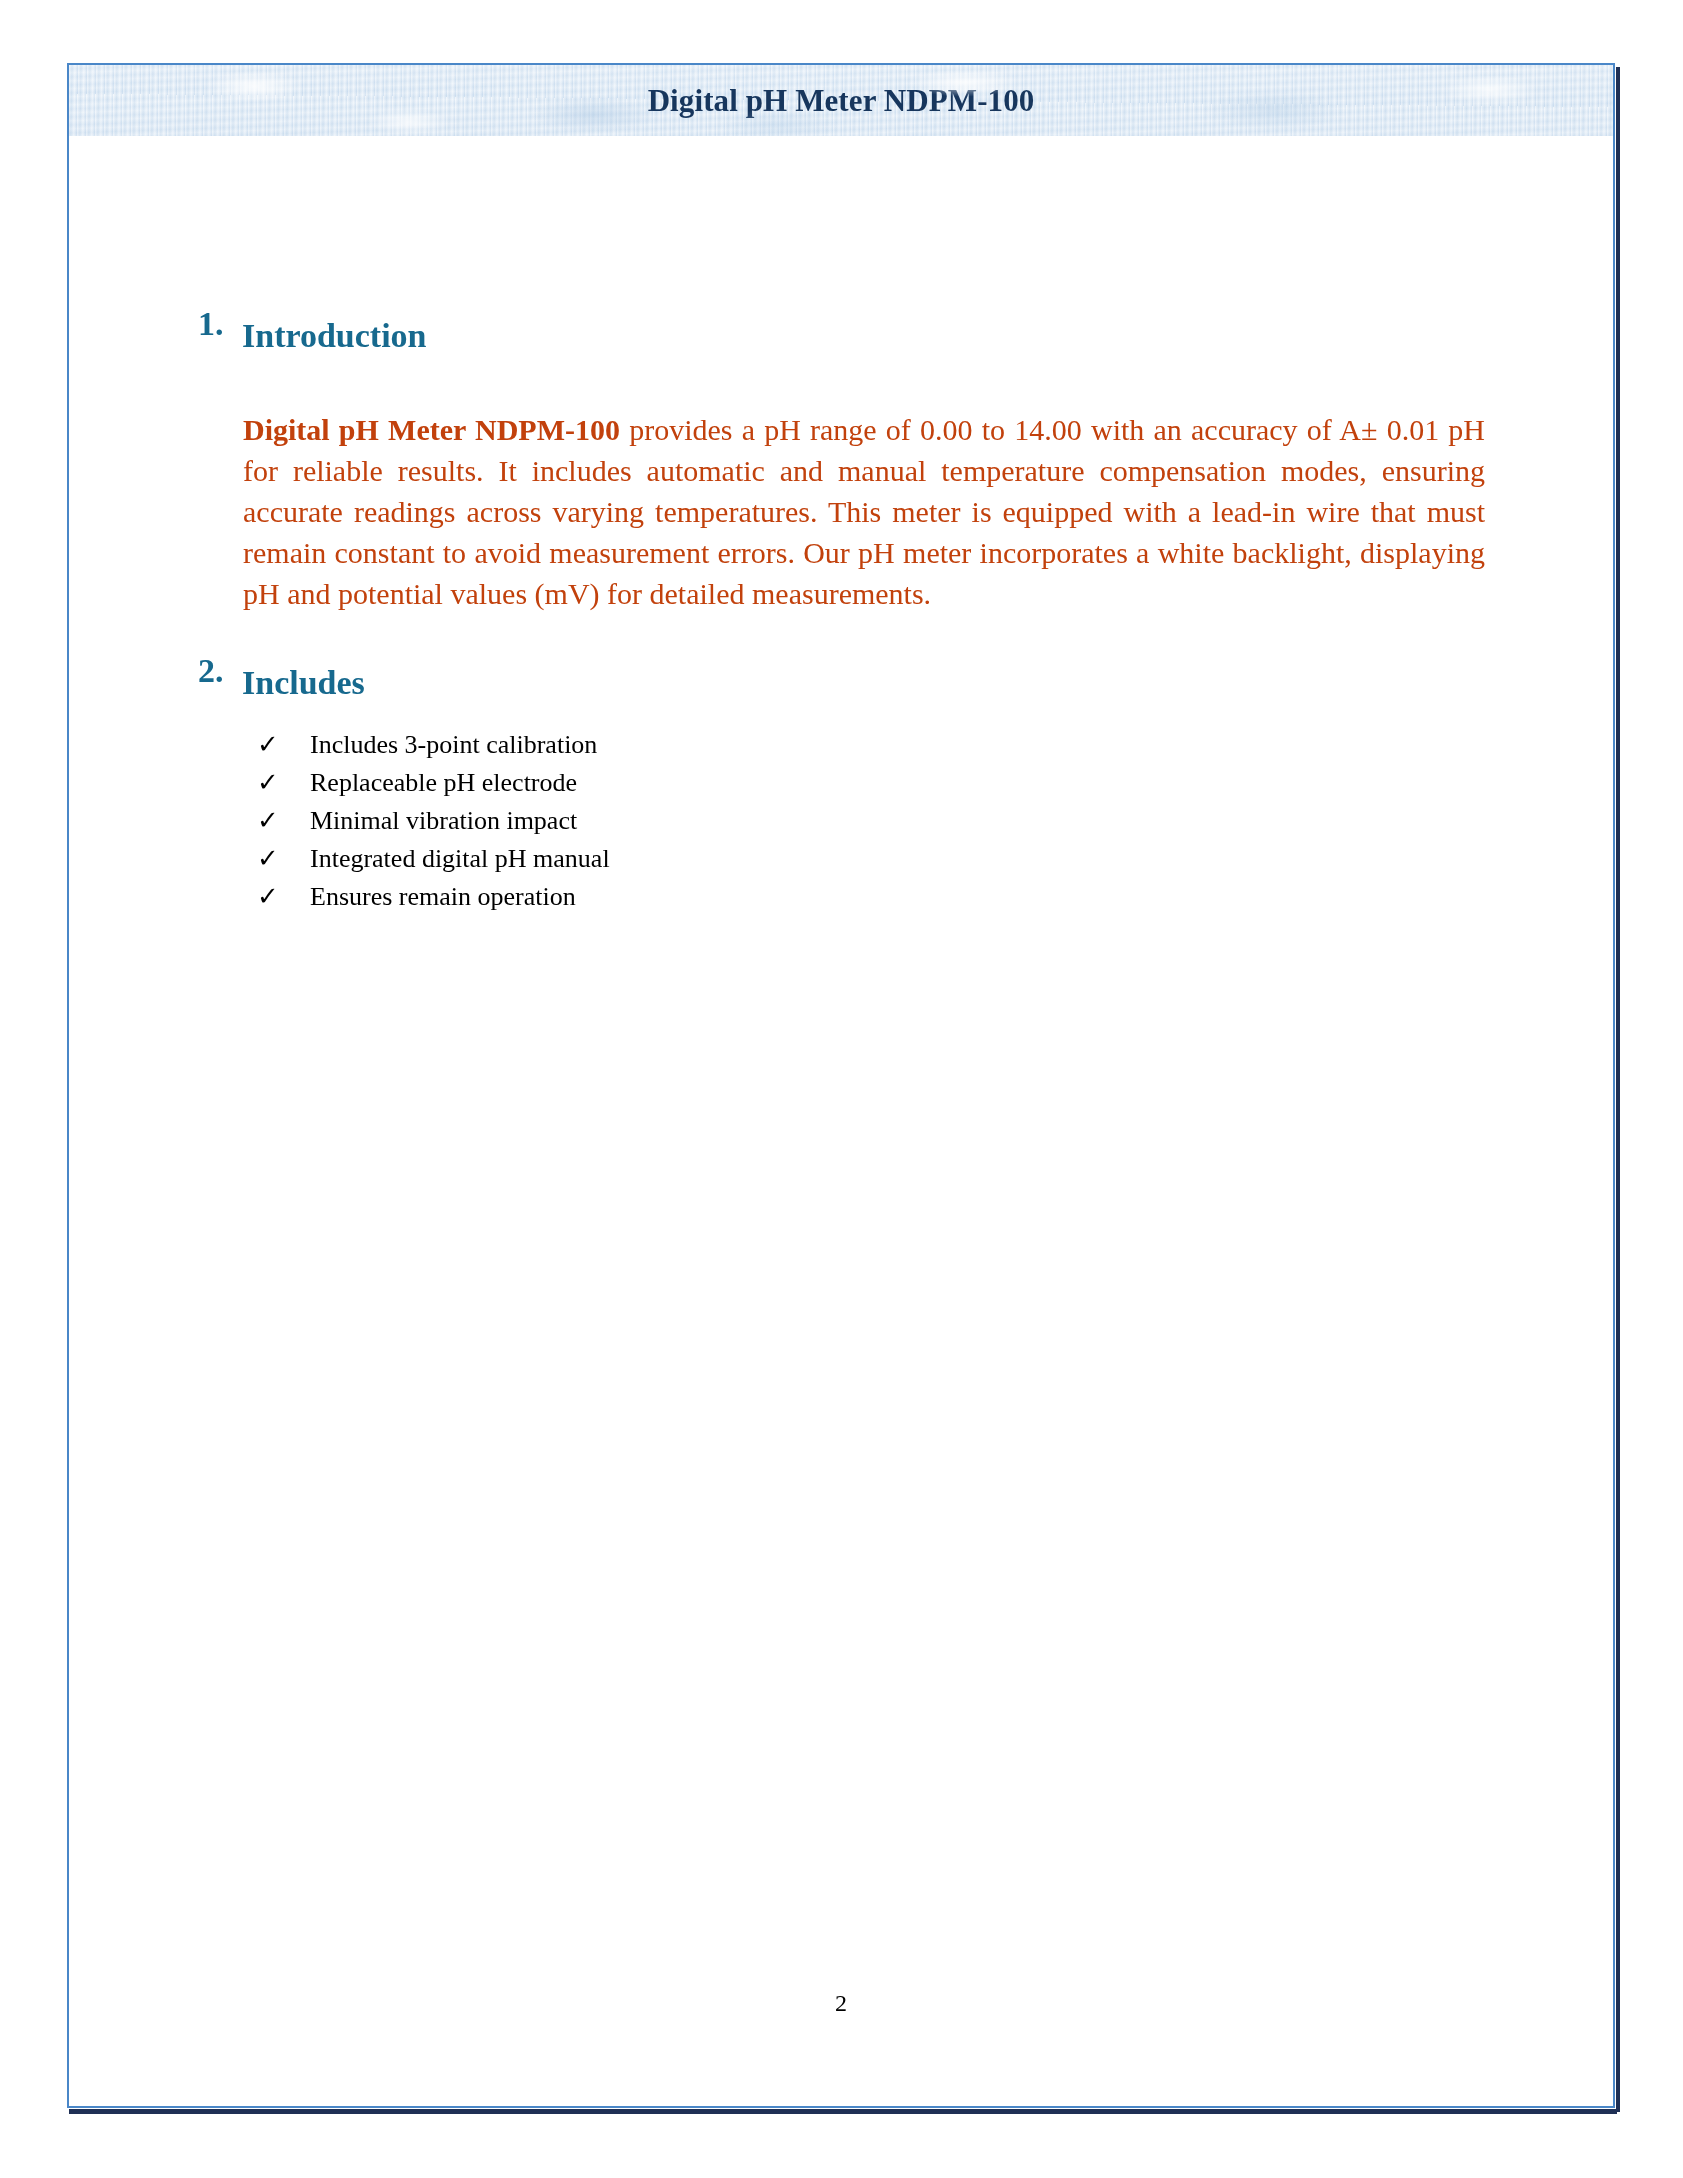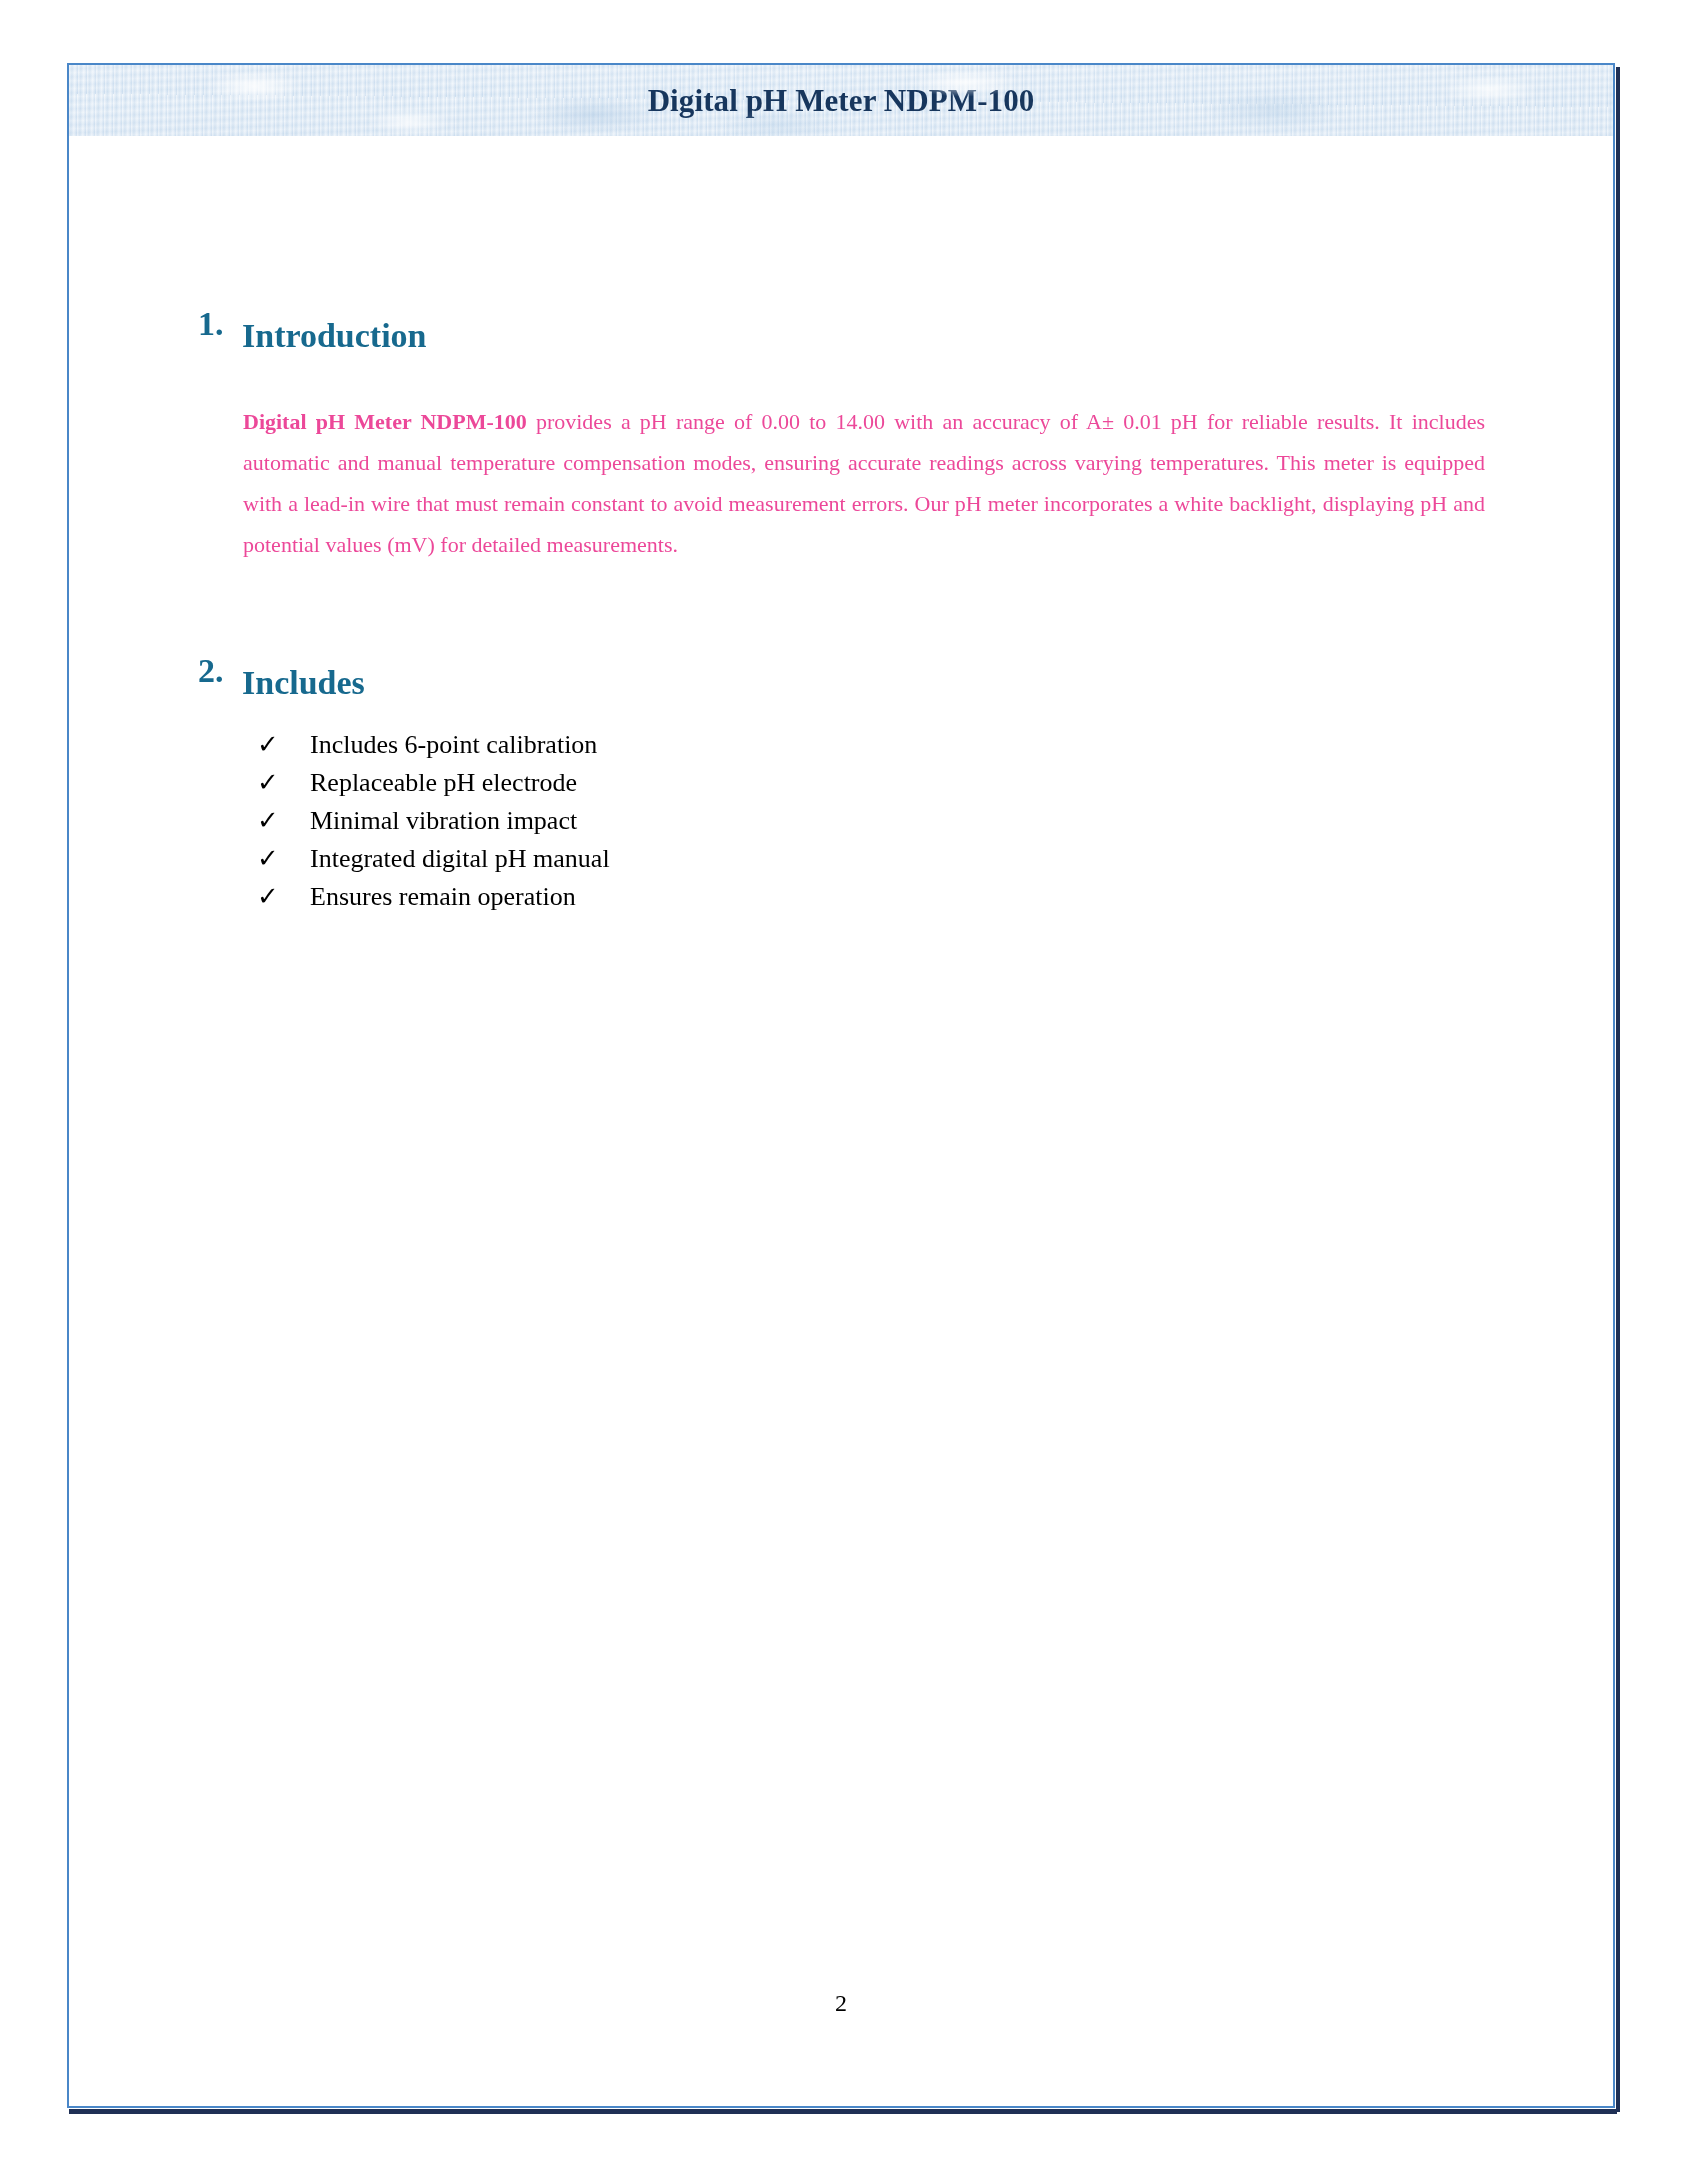--- a/index.html
+++ b/index.html
@@ -133,23 +133,23 @@
   .section-heading .sec-title {
     position: absolute;
     left: 175px;
     top: 12px;
   }
 
   .body-paragraph {
     position: absolute;
     left: 176px;
     width: 1242px;
-    font-size: 22px;
+    font-size: 30px;
     line-height: 41px;
-    color: #ec4899;
+    color: #c2410c;
     text-align: justify;
     text-justify: inter-word;
     font-family: Liberation Serif, serif;
   }
   .body-paragraph .lead {
     font-weight: bold;
   }
 
   .feature-list {
     position: absolute;
@@ -210,21 +210,21 @@
     </div>
 
     <div class="section" style="top: 515px;">
       <div class="section-heading">
         <span class="sec-num">2.</span>
         <span class="sec-title">Includes</span>
       </div>
       <ul class="feature-list" style="top: 74px;">
         <li>
           <span class="tick">✓</span>
-          <span>Includes 6-point calibration</span>
+          <span>Includes 3-point calibration</span>
         </li>
         <li>
           <span class="tick">✓</span>
           <span>Replaceable pH electrode</span>
         </li>
         <li>
           <span class="tick">✓</span>
           <span>Minimal vibration impact</span>
         </li>
         <li>

